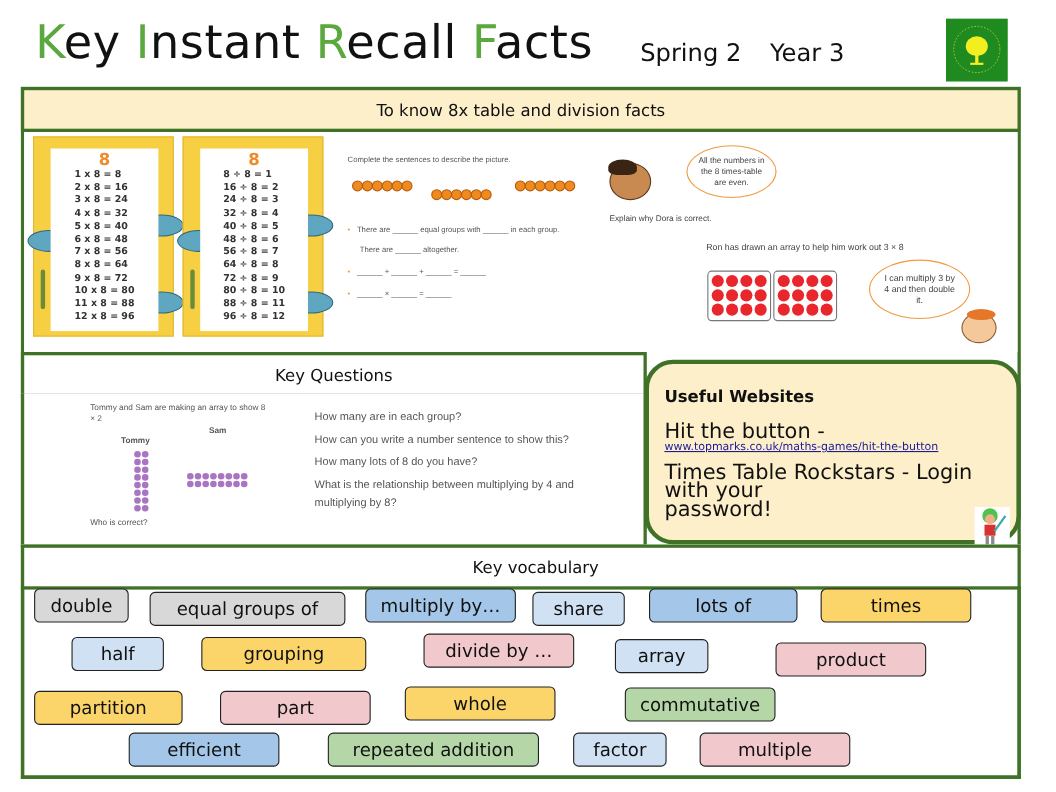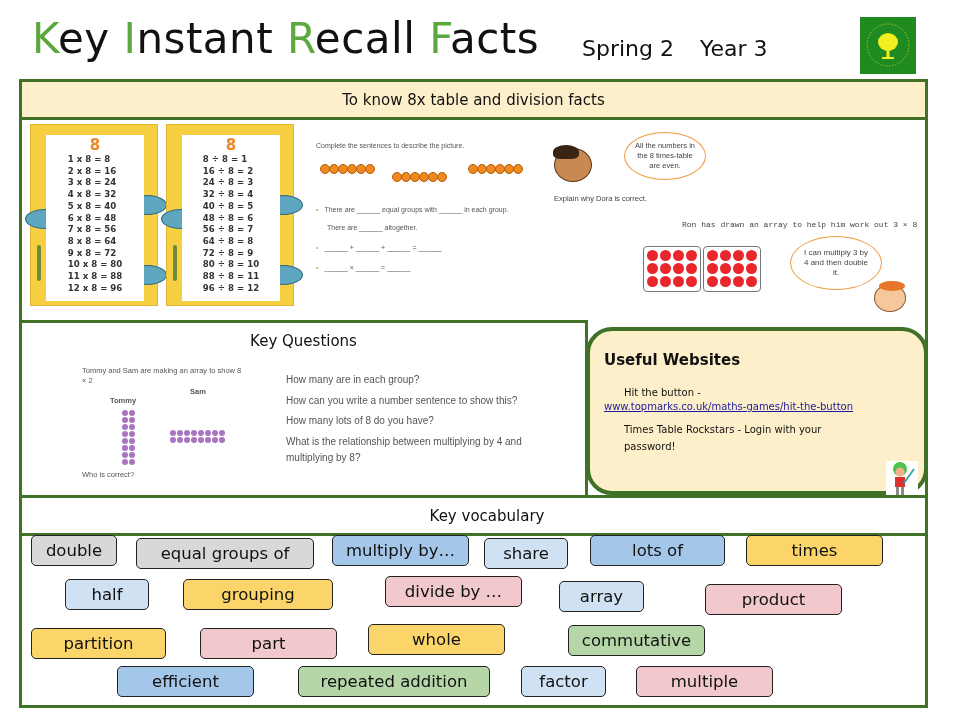--- a/index.html
+++ b/index.html
@@ -32,34 +32,34 @@
     .worksheet { position: absolute; left: 292px; top: 8px; width: 240px; height: 180px; font-family: "Liberation Sans", sans-serif; font-size: 7px; color: #555; }
     .ws-title { position: absolute; left: 2px; top: 14px; }
     .buns { position: absolute; display: flex; }
     .bun { width: 10px; height: 10px; border-radius: 50%; background: #f0891e; border: 1px solid #b35d0c; margin-right: -1px; }
     .ws-line { position: absolute; left: 2px; white-space: nowrap; }
     .bullet { color: #f0a050; margin-right: 6px; }
 
     .dora { position: absolute; left: 532px; top: 8px; width: 160px; height: 100px; font-family: "Liberation Sans", sans-serif; font-size: 7.5px; color: #444; }
     .face { position: absolute; border-radius: 50%; }
     .bubble { position: absolute; border: 1.5px solid #f09a40; border-radius: 50%; background: #fff; display: flex; align-items: center; justify-content: center; text-align: center; line-height: 10px; }
-    .ron-text { position: absolute; left: 620px; top: 100px; font-family: Liberation Mono, monospace; font-size: 8px; color: #444; white-space: nowrap; margin-left: 40px; }
+    .ron-text { position: absolute; left: 620px; top: 100px; font-family: Liberation Sans, sans-serif; font-size: 8px; color: #444; white-space: nowrap; }
     .array-box { position: absolute; top: 126px; height: 46px; border: 1.5px solid #777; border-radius: 4px; display: grid; grid-template-columns: repeat(4, 11px); grid-auto-rows: 11px; gap: 2px; padding: 3px; }
     .dot-red { width: 11px; height: 11px; border-radius: 50%; background: #e8262c; }
 
     .kq-head { top: 320px; left: 19px; width: 569px; height: 41px; background: #fff; }
     .kq-body { position: absolute; left: 19px; top: 358px; width: 569px; height: 140px; border: 3px solid #3f7226; border-top: none; background: #fff; font-family: "Liberation Sans", sans-serif; }
     .kq-left { position: absolute; left: 60px; top: 8px; width: 200px; font-size: 7.5px; color: #555; line-height: 10px; }
     .purple-grid { position: absolute; display: grid; gap: 1px; }
     .pdot { width: 6px; height: 6px; border-radius: 50%; background: #a974c0; }
     .kq-questions { position: absolute; left: 264px; top: 12px; font-size: 10px; color: #555; line-height: 20.5px; }
 
     .websites { position: absolute; left: 586px; top: 327px; width: 342px; height: 168px; background: #fdefca; border: 4px solid #3f7226; border-radius: 26px; padding: 20px 14px; }
     .websites h3 { font-size: 15px; font-weight: bold; margin-bottom: 15px; }
-    .web-line { font-size: 10px; line-height: 17px; margin-left: 20px; }
+    .web-line { font-size: 19px; line-height: 17px; }
     .web-link { font-size: 10px; color: #1a1a9a; text-decoration: underline; display: block; margin-bottom: 9px; }
     .rocker { position: absolute; right: 6px; bottom: -8px; width: 32px; height: 38px; background: #fff; }
 
     .vocab-head { top: 495px; height: 41px; background: #fff; padding-left: 27px; }
     .vocab-area { position: absolute; left: 19px; top: 533px; width: 909px; height: 175px; border: 3px solid #3f7226; border-top: none; }
     .chip { position: absolute; height: 31px; border: 1.5px solid #222; border-radius: 5px; display: flex; align-items: center; justify-content: center; font-size: 16.5px; white-space: nowrap; }
     .c-grey { background: #d8d8d8; }
     .c-blue { background: #a4c6e9; }
     .c-lblue { background: #cfe1f3; }
     .c-yellow { background: #fcd56a; }

